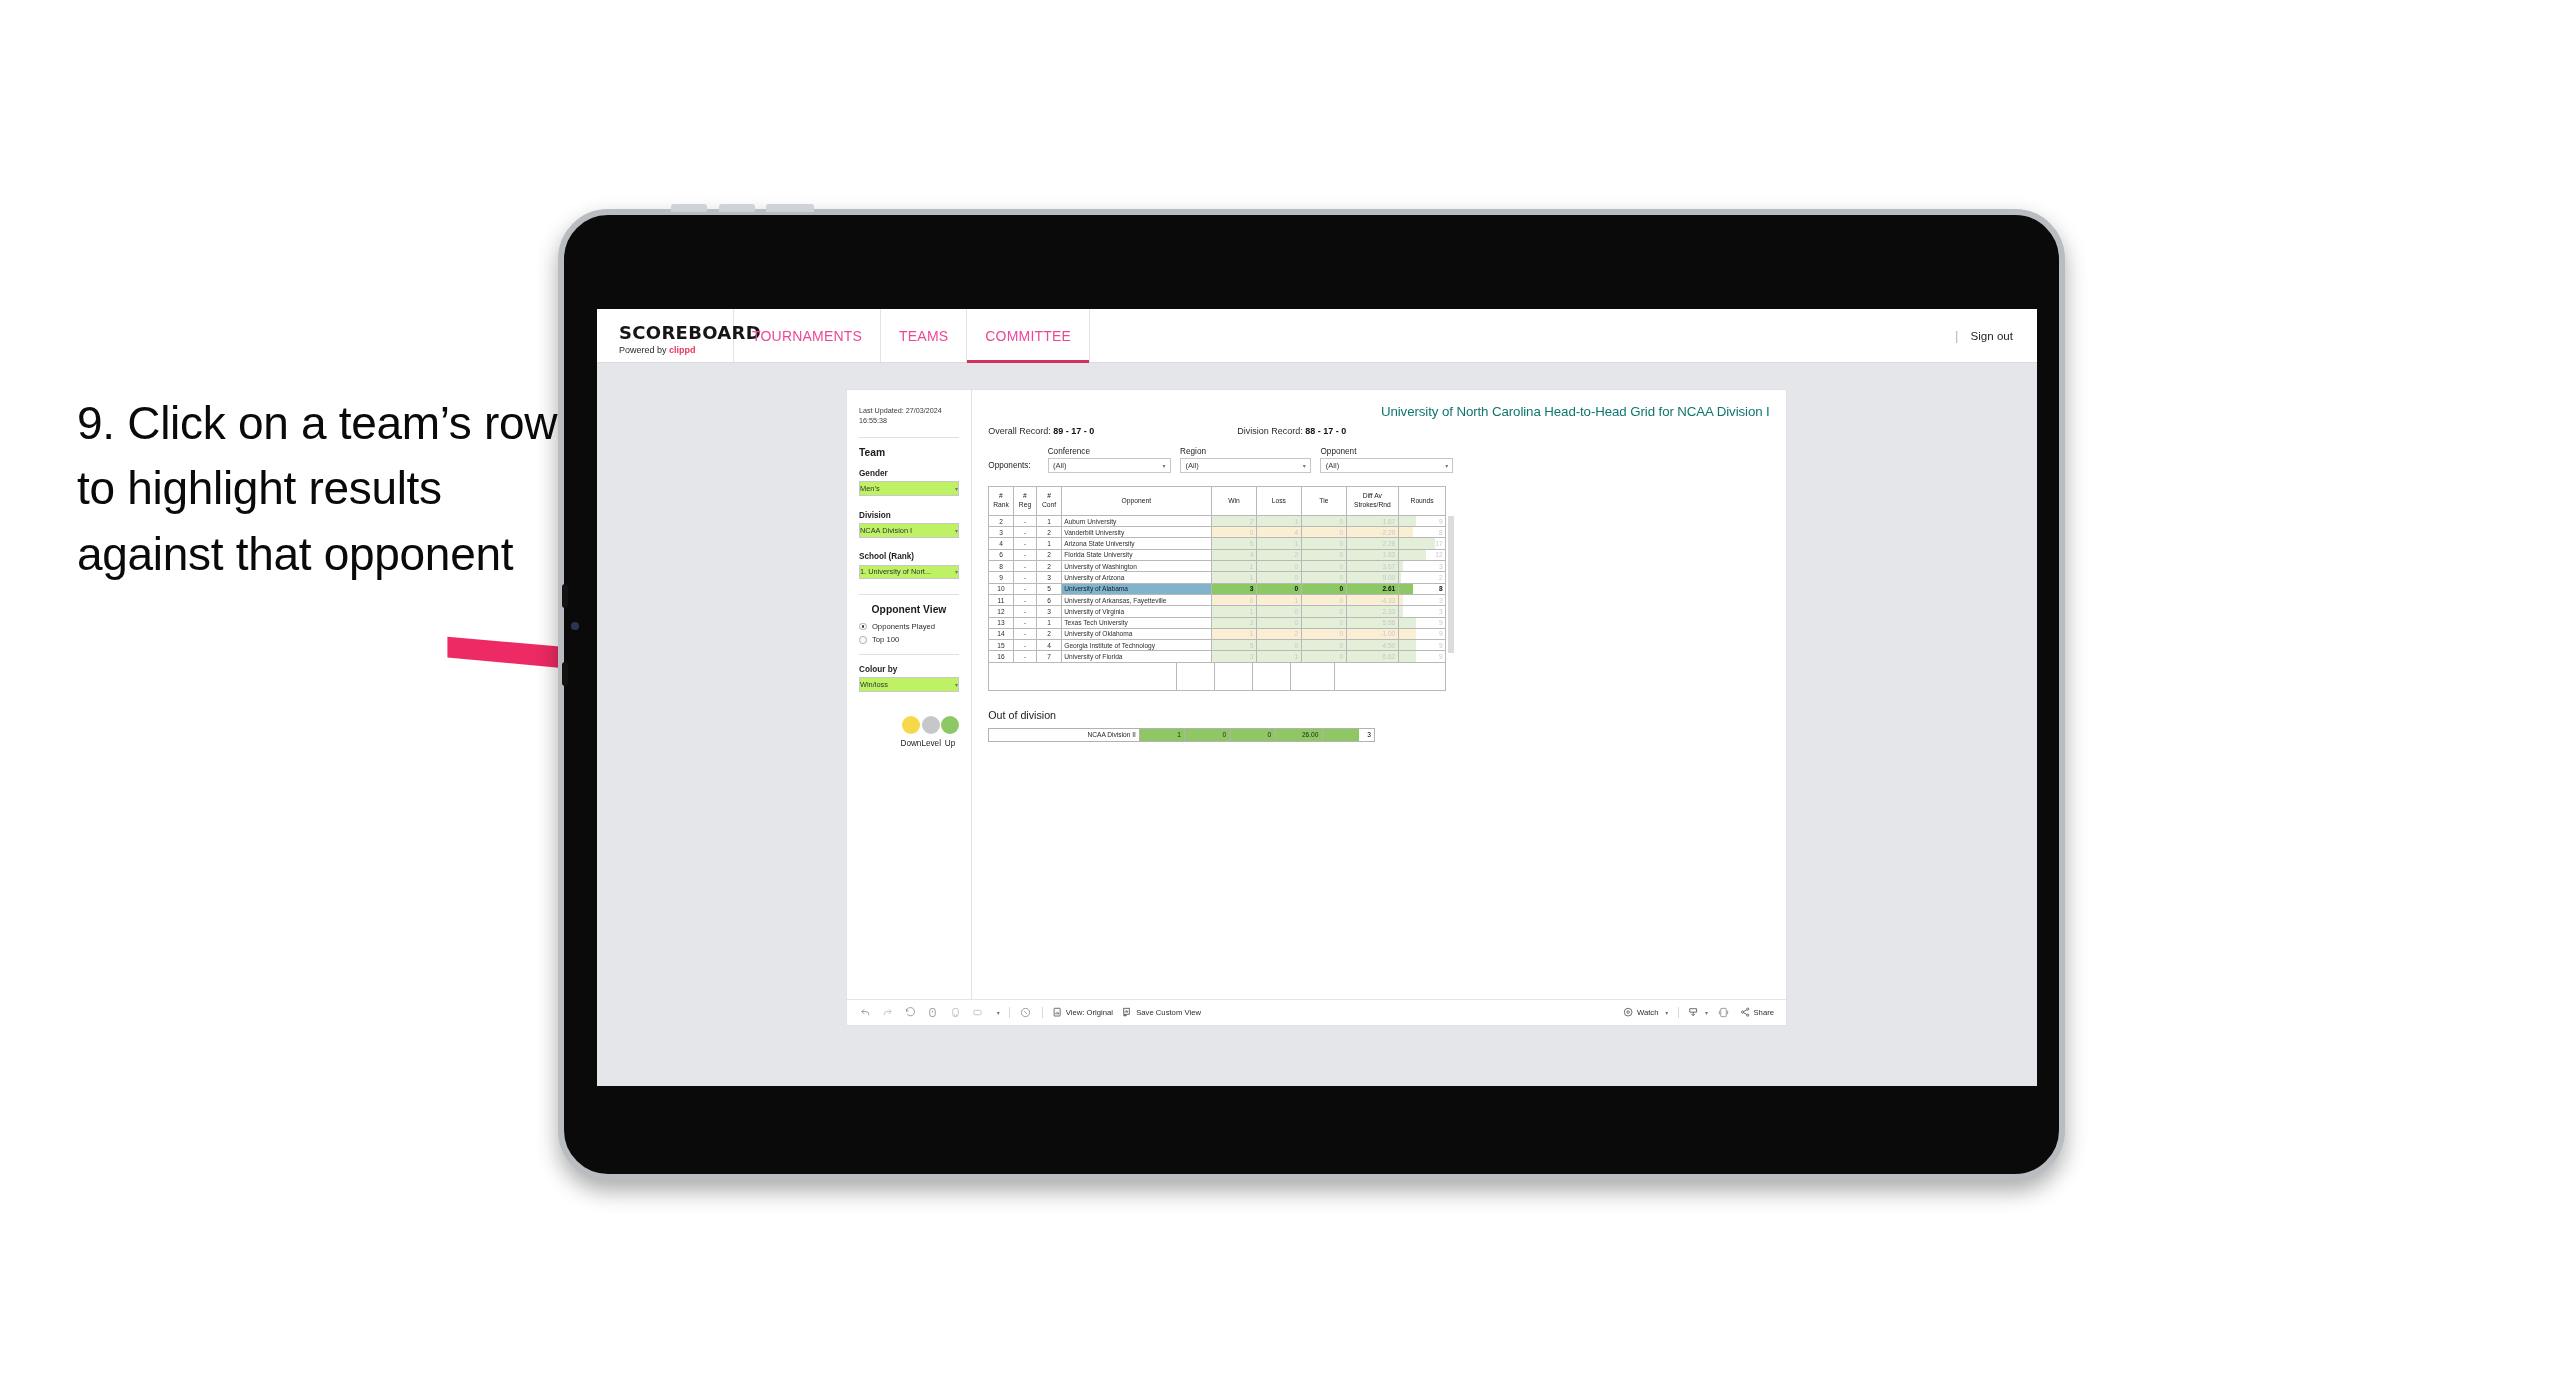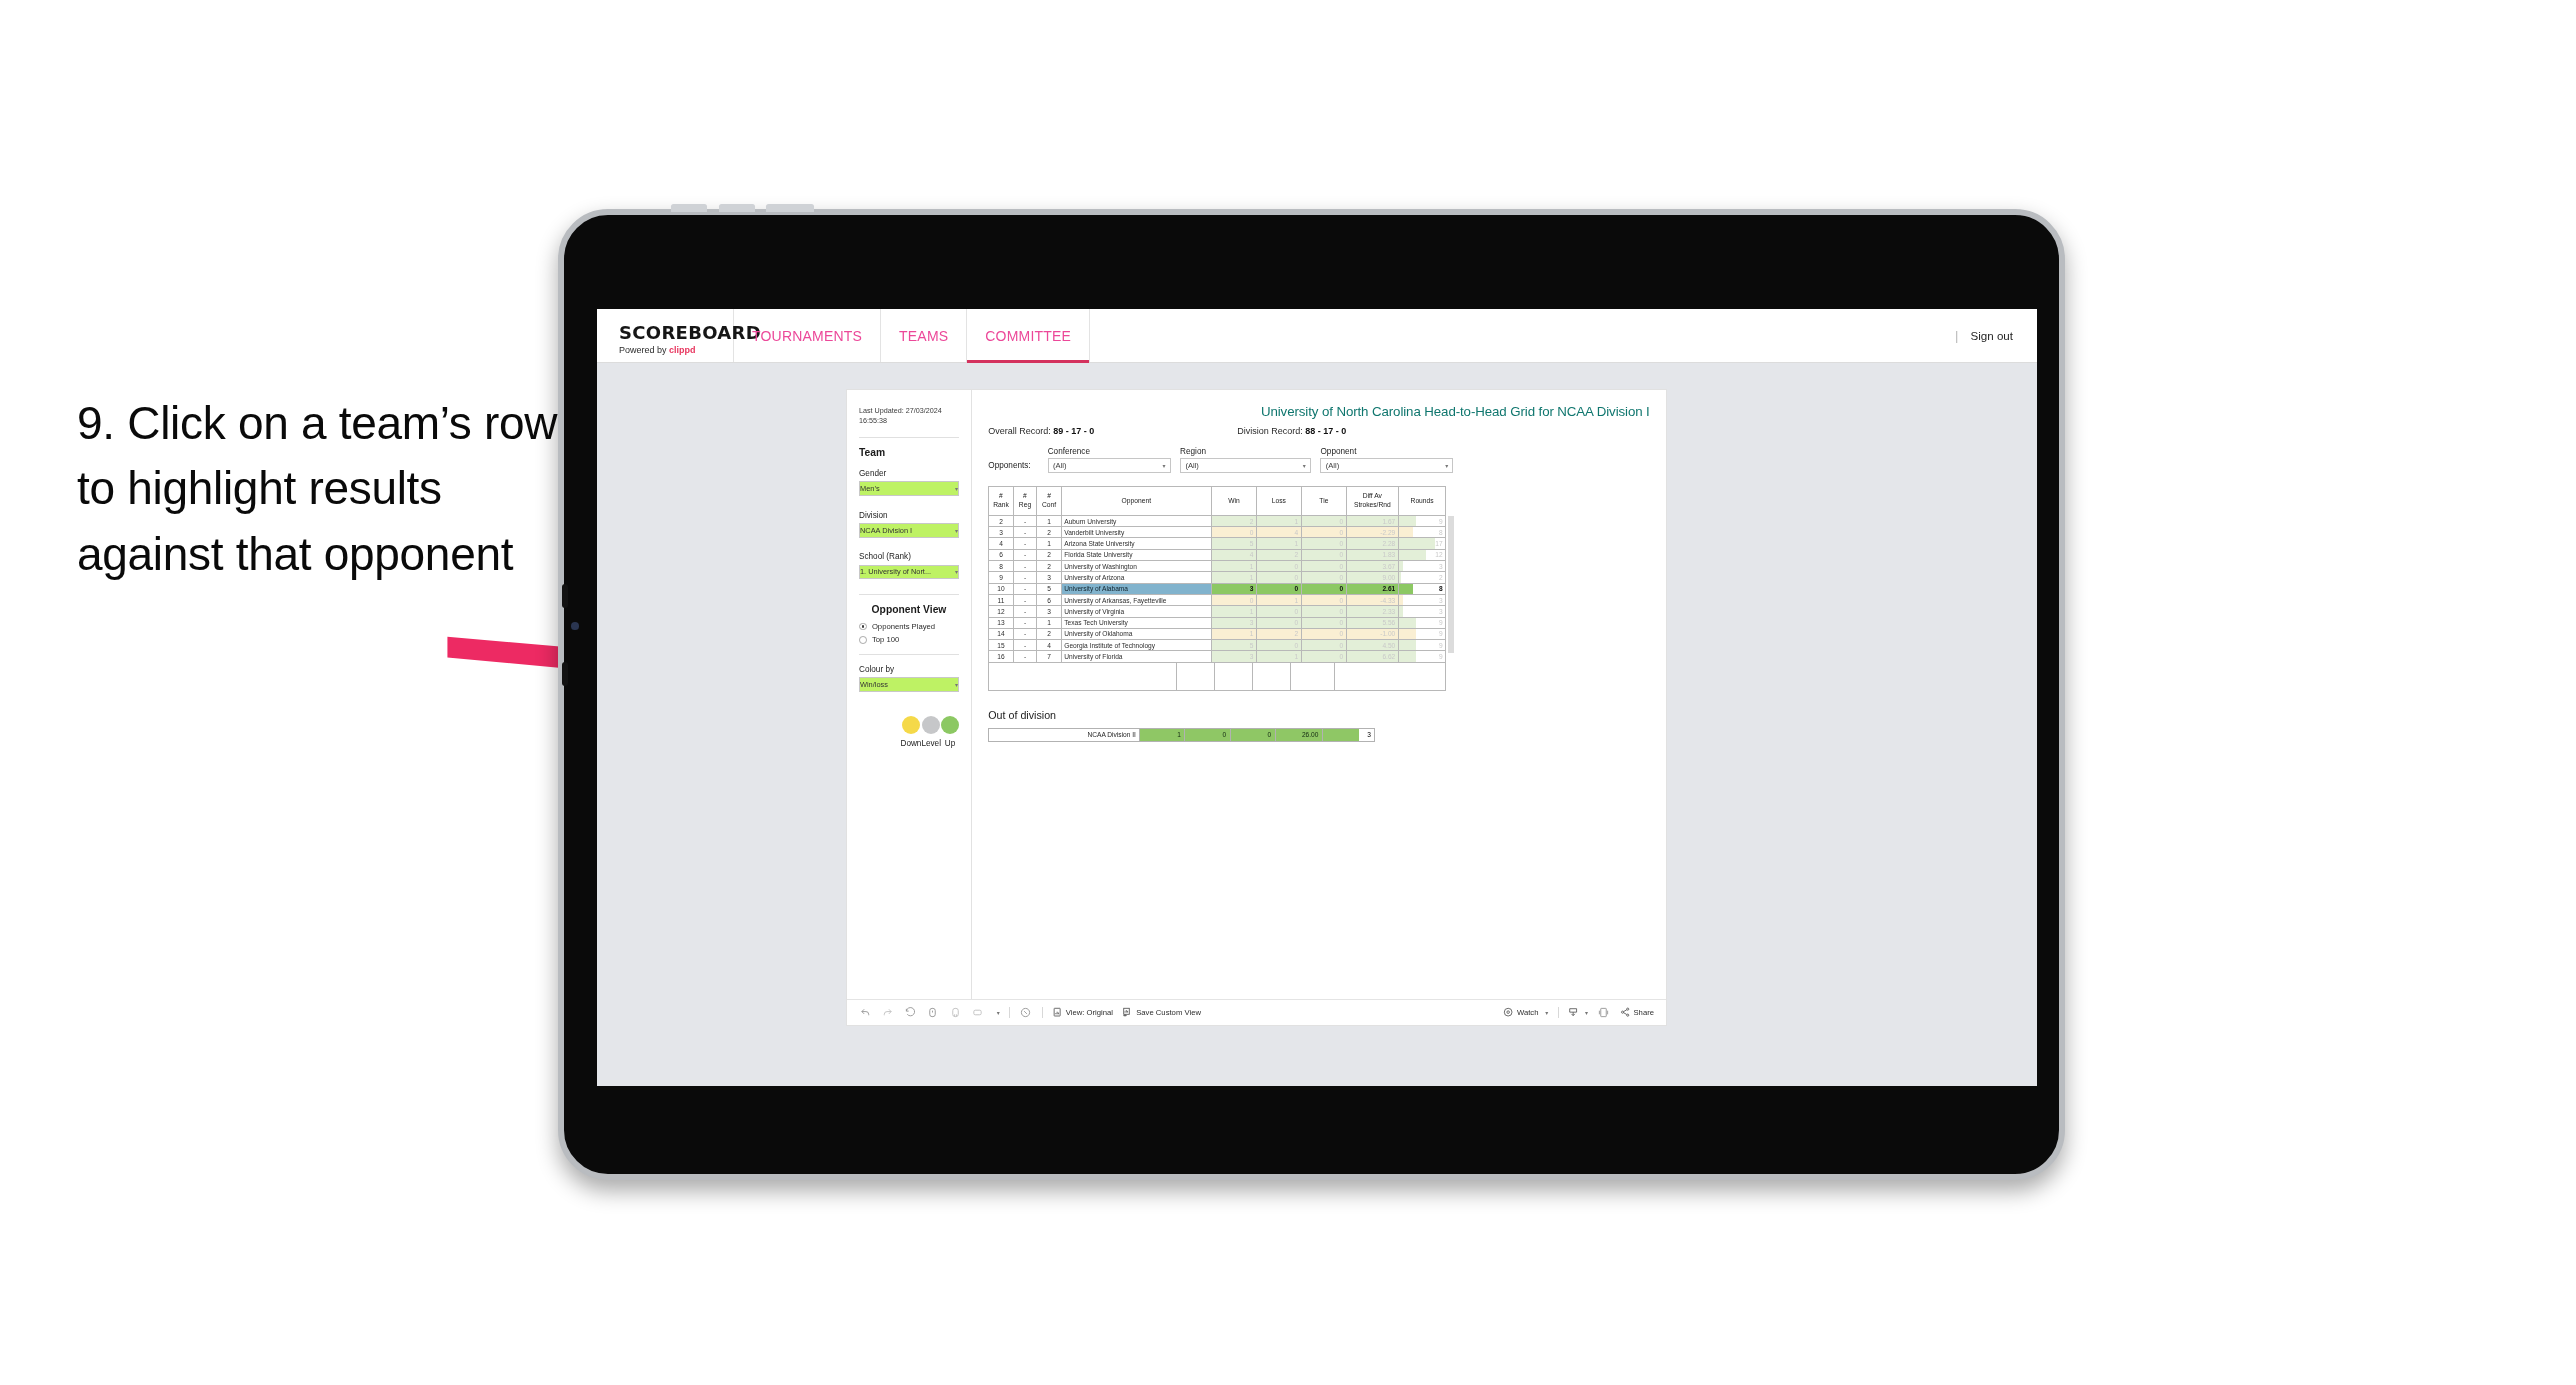--- a/index.html
+++ b/index.html
@@ -96,37 +96,37 @@
     border-bottom: 1.7px solid #dcdde0;
     font-size: 10.8px; letter-spacing: 0.2px;
   }
   .subtab { color: #1c1c1c; cursor: pointer; white-space: nowrap; }
   .subtab.active { color: #e0386a; }
 
   
   #canvas { position: relative; height: calc(100% - 90px); background: #e4e6ea; }
   #workbook {
     position: absolute; left: 250px; top: 27px;
-    width: 819px; height: 635px;
+    width: 939px; height: 635px;
     background: #ffffff;
     box-shadow: 0 0 0 0.9px #e0e0e0;
     display: flex; flex-direction: column;
   }
   #wb-body { flex: 1; display: flex; }
 
   
   #filters {
     width: 125px; border-right: 0.9px solid #e2e2e2;
     padding: 15.5px 12px 8.6px 12px;
     font-size: 7.7px; color: #2e2e2e;
   }
   #lastupd { font-size: 7.2px; color: #3a3a3a; line-height: 1.45; }
   .hr { height: 0.9px; background: #e0e0e0; margin: 10.3px 0 9.4px; }
   .fhead { font-size: 10.3px; font-weight: 700; color: #1b1b1b; margin-bottom: 11px; }
-  .flabel { font-size: 8.2px; font-weight: 400; color: #1d1d1d; margin-bottom: 3.4px; }
+  .flabel { font-size: 8.2px; font-weight: 700; color: #1d1d1d; margin-bottom: 3.4px; }
   .fselect {
     height: 14.6px; border: 0.9px solid #c8c8c8; background:#bef264;
     display:flex; align-items:center; justify-content:space-between;
     padding: 0 0; font-size: 7.4px; color: #333;
     cursor: pointer; margin-bottom: 14.6px; overflow:hidden; white-space:nowrap;
   }
   .caret { font-size: 6px; color: #777; margin-left: 3.4px; }
   .fhead-c { text-align:center; font-size: 10.3px; font-weight: 700; color:#1b1b1b; margin-bottom: 6.9px; }
   .radio-row { display:flex; align-items:center; gap: 5.2px; font-size: 7.7px; color:#2b2b2b; margin-bottom: 4.3px; cursor:pointer; }
   .radio { width: 7.7px; height: 7.7px; border-radius:50%; border: 0.9px solid #a8a8a8; background:#fff; position:relative; flex: 0 0 auto; }

